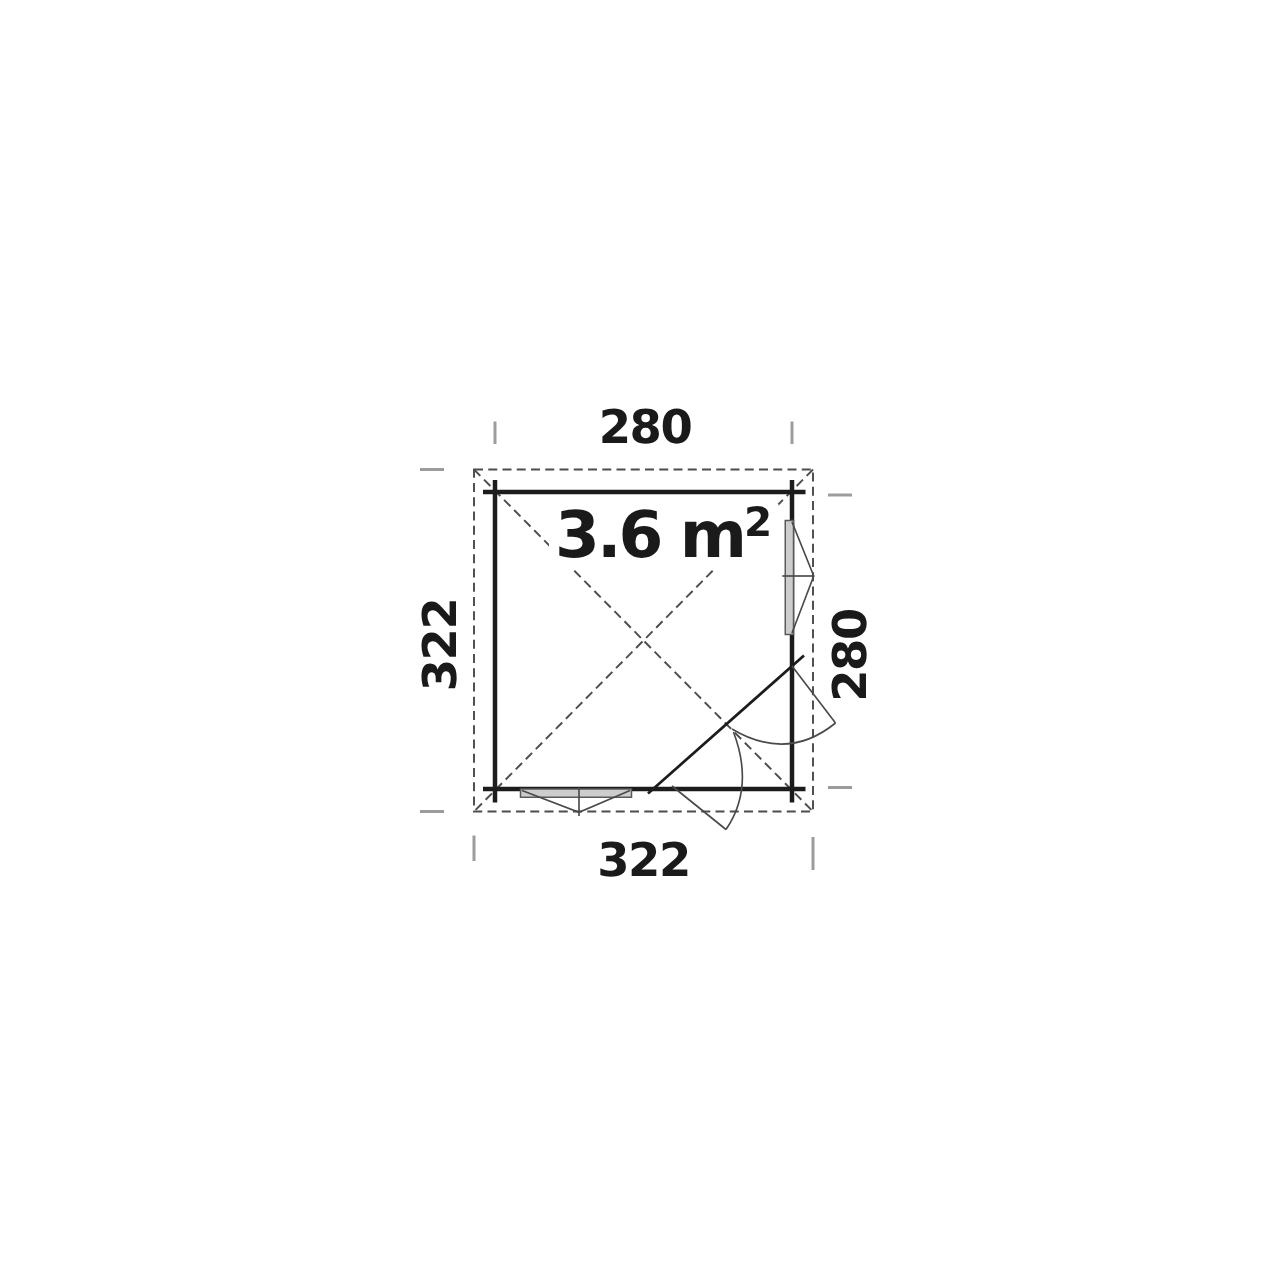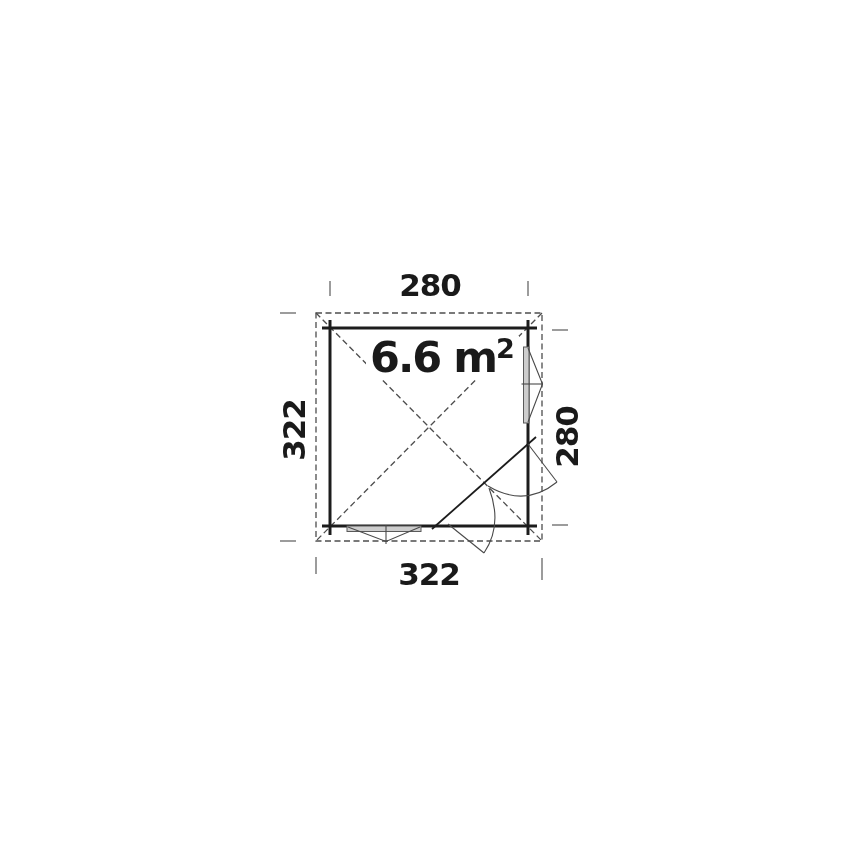--- a/index.html
+++ b/index.html
@@ -122,17 +122,17 @@
 
   <div class="dim-label" style="left:380px; top:267px;">280</div>
 
   <div class="dim-label rot" style="left:244px; top:412px;">322</div>
 
   <div class="dim-label rot" style="left:517px; top:419px;">280</div>
 
   <div class="dim-label" style="left:379px; top:556px;">322</div>
 
   <div class="area-label">
-    <span class="main">6.6 m</span>
+    <span class="main">3.6 m</span>
       <span class="sup">2</span>
   </div>
 
 </div>
 
 </body></html>

